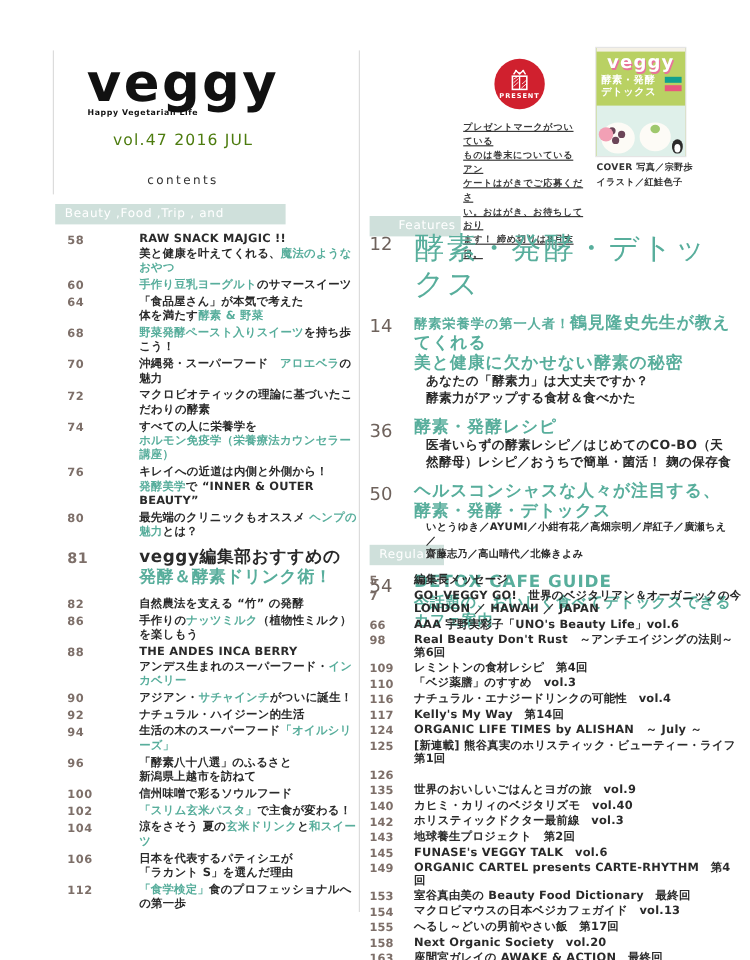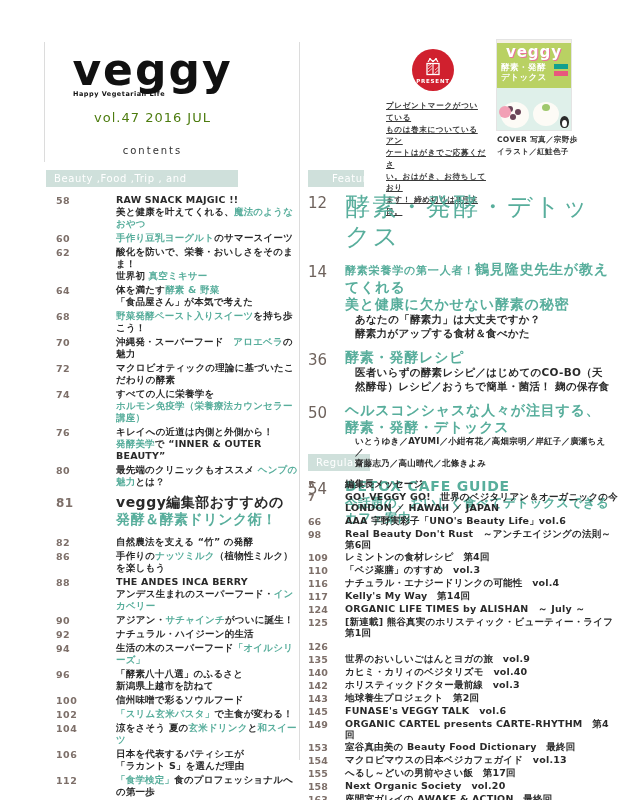--- a/index.html
+++ b/index.html
@@ -43,21 +43,21 @@
   .dollop{position:absolute;width:8px;height:7px;border-radius:50%;background:#9fc86d;}
   .penguin{position:absolute;right:2px;bottom:2px;width:9px;height:12px;border-radius:50% 50% 45% 45%;background:#2b2b2b;}
   .penguin:after{content:"";position:absolute;left:2px;top:4px;width:5px;height:7px;border-radius:50%;background:#fff;}
   .badge{position:absolute;left:2px;bottom:12px;width:12px;height:12px;border-radius:50%;background:#f2a0b5;}
   .cover-caption{position:absolute;left:497px;top:134px;font-size:7.6px;line-height:1.6;color:#333;font-weight:700;letter-spacing:0.3px;}
 
   
   .band{position:absolute;height:17px;background:#cfe0db;color:#ffffff;font-size:10px;
         letter-spacing:0.6px;line-height:17px;padding:0 8px;box-sizing:border-box;font-weight:400;}
   .band-beauty{left:46px;top:170px;width:192px;}
-  .band-features{left:308px;top:170px;width:56px;padding-left:24px;}
+  .band-features{left:308px;top:180px;width:76px;padding-left:24px;}
   .band-regulars{left:308px;top:454px;width:62px;}
 
   
   .beauty-list{position:absolute;left:50px;top:194px;width:248px;}
   .features-list{position:absolute;left:308px;top:192px;width:306px;}
   .regulars-list{position:absolute;left:308px;top:478px;width:310px;}
 
   .row{display:flex;align-items:flex-start;}
   .row .num{color:#7d6f69;font-weight:700;}
   .row .body{flex:1;}
@@ -172,31 +172,24 @@
           <div class="line"><span class="seg">美と健康を叶えてくれる、</span><span class="seg a">魔法のようなおやつ</span></div>
         </div>
       </div>
       <div class="row">
         <div class="num">60</div>
         <div class="body">
           <div class="line"><span class="seg a">手作り豆乳ヨーグルト</span><span class="seg">のサマースイーツ</span></div>
         </div>
       </div>
       <div class="row">
-        <div class="num">62</div>
-        <div class="body">
-          <div class="line"><span class="seg">酸化を防いで、栄養・おいしさをそのまま！</span></div>
-          <div class="line"><span class="seg">世界初 </span><span class="seg a">真空ミキサー</span></div>
-        </div>
-      </div>
-      <div class="row">
         <div class="num">64</div>
         <div class="body">
+          <div class="line"><span class="seg">「食品屋さん」が本気で考えた</span></div>
           <div class="line"><span class="seg">体を満たす</span><span class="seg a">酵素 &amp; 野菜</span></div>
-          <div class="line"><span class="seg">「食品屋さん」が本気で考えた</span></div>
         </div>
       </div>
       <div class="row">
         <div class="num">68</div>
         <div class="body">
           <div class="line"><span class="seg a">野菜発酵ペースト入りスイーツ</span><span class="seg">を持ち歩こう！</span></div>
         </div>
       </div>
       <div class="row">
         <div class="num">70</div>

